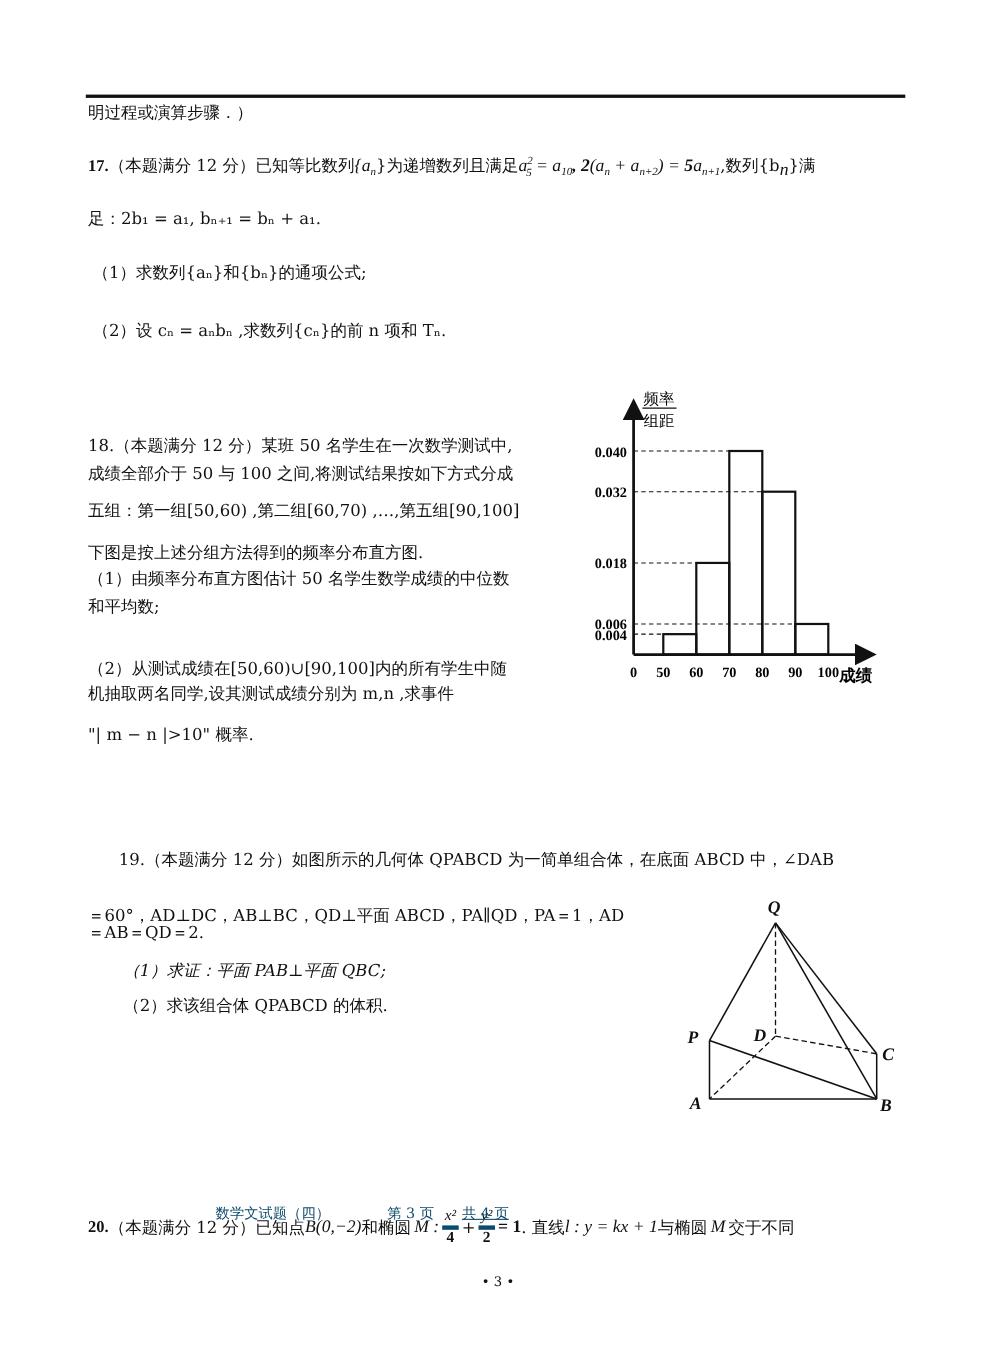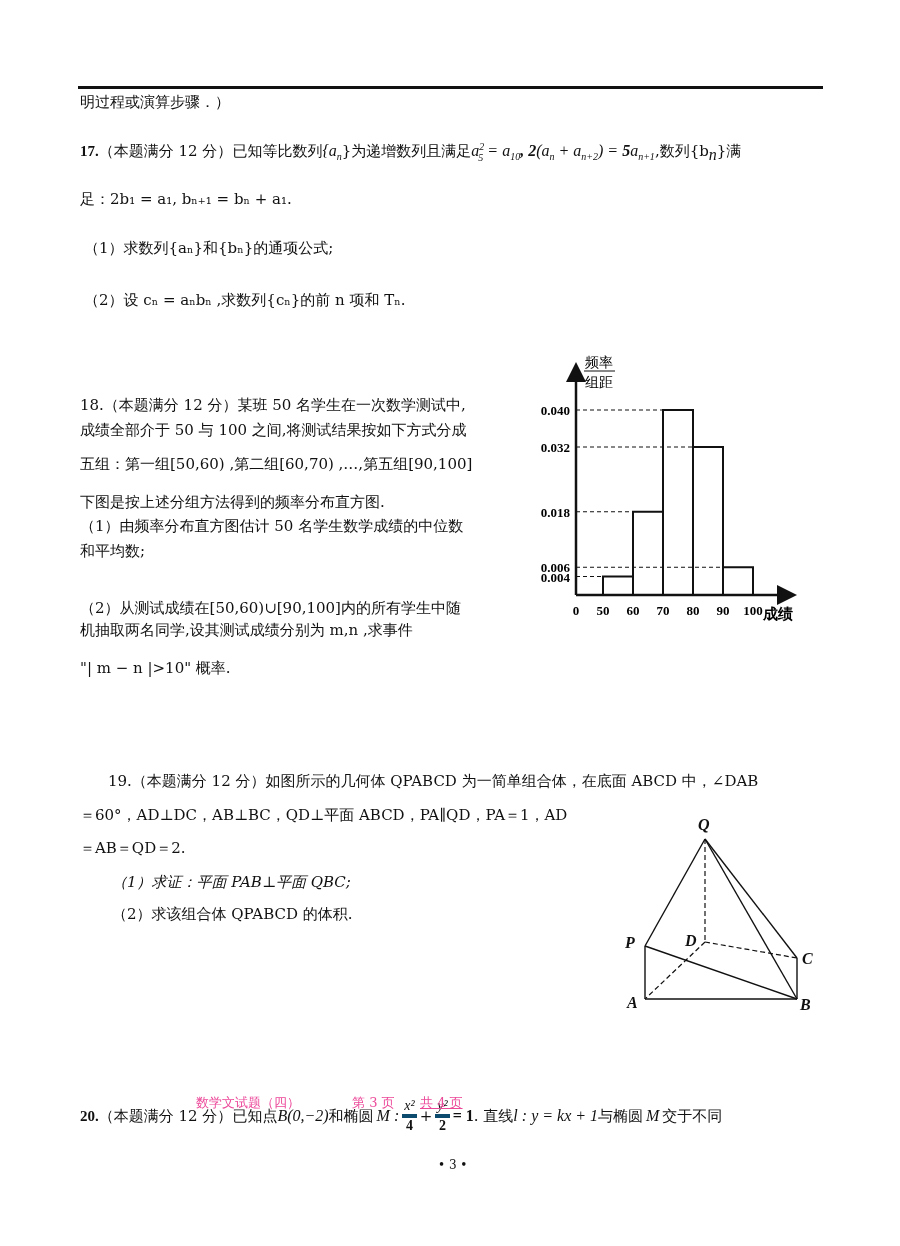--- a/index.html
+++ b/index.html
@@ -10,21 +10,21 @@
   .txt { font-size: 15px; line-height: 20px; }
   .b { font-weight: bold; font-family: "Liberation Serif", serif; }
   .m { font-family: "Liberation Serif", serif; font-style: italic; font-size: 16px; }
   .mb { font-family: "Liberation Serif", serif; font-weight: bold; font-size: 16px; }
   sub, sup { font-size: 10px; }
   .hist { position: absolute; left: 525px; top: 350px; width: 300px; height: 280px; }
   .fig19 { position: absolute; left: 610px; top: 810px; width: 220px; height: 210px; }
   .frac { display: inline-block; vertical-align: middle; text-align: center; font-family: "Liberation Serif", serif; font-size: 14px; line-height: 16px; }
   .frac .num { display: block; border-bottom: 4px solid #0c4a6e; padding: 0 2px; font-style: italic; }
   .frac .den { display: block; font-weight: bold; }
-  .footer-overlay { position: absolute; font-size: 13px; color: #ec4899; }
+  .footer-overlay { position: absolute; font-size: 13px; color: #0c4a6e; }
 </style>
 </head>
 <body>
 
 <div class="rule"></div>
 
 <div class="abs txt" style="left:80px; top:92px;">明过程或演算步骤．）</div>
 
 <div class="abs txt" style="left:80px; top:137px;">
   <span class="b">17.</span><span>（本题满分 12 分）</span><span>已知等比数列</span><span class="m"><span>{a</span><sub>n</sub></span><span>}为递增数列且满足</span><span class="m"><span>a</span><sup>2</sup><sub style="margin-left:-6px">5</sub><span> = a</span><sub>10</sub><span class="mb">, 2</span>(a<sub>n</sub> + a<sub>n+2</sub>) = <span class="mb">5</span>a<sub>n+1</sub></span><span>,数列{b</span><sub class="m">n</sub><span>}满</span>
@@ -83,21 +83,21 @@
       <text x="108" y="265" text-anchor="middle" font-size="13" font-weight="bold" font-family="Liberation Serif, serif">60</text>
       <text x="138" y="265" text-anchor="middle" font-size="13" font-weight="bold" font-family="Liberation Serif, serif">70</text>
       <text x="168" y="265" text-anchor="middle" font-size="13" font-weight="bold" font-family="Liberation Serif, serif">80</text>
       <text x="198" y="265" text-anchor="middle" font-size="13" font-weight="bold" font-family="Liberation Serif, serif">90</text>
       <text x="228" y="265" text-anchor="middle" font-size="13" font-weight="bold" font-family="Liberation Serif, serif">100</text>
     </g>
   <text x="238" y="269" font-size="15" font-weight="bold" font-family="DejaVu Sans, sans-serif">成绩</text>
 </svg>
 
 <div class="abs txt" style="left:108px; top:771px;">19.（本题满分 12 分）如图所示的几何体 QPABCD 为一简单组合体，在底面 ABCD 中，∠DAB</div>
-<div class="abs txt" style="left:80px; top:805px;text-align:right;">＝60°，AD⊥DC，AB⊥BC，QD⊥平面 ABCD，PA∥QD，PA＝1，AD</div>
+<div class="abs txt" style="left:80px; top:822px;text-align:right;">＝60°，AD⊥DC，AB⊥BC，QD⊥平面 ABCD，PA∥QD，PA＝1，AD</div>
 <div class="abs txt" style="left:80px; top:838px;">＝AB＝QD＝2.</div>
 <div class="abs txt" style="left:112px; top:872px;font-style:italic;">（1）求证：平面 PAB⊥平面 QBC;</div>
 <div class="abs txt" style="left:112px; top:904px;">（2）求该组合体 QPABCD 的体积.</div>
 
 <svg class="fig19" viewBox="0 0 220 210" width="220" height="210">
   <g stroke="#111" stroke-width="1.4" fill="none">
     <line x1="95" y1="29" x2="35" y2="136"></line>
     <line x1="95" y1="29" x2="187" y2="148"></line>
     <line x1="95" y1="29" x2="187" y2="189"></line>
     <line x1="35" y1="136" x2="35" y2="189"></line>

